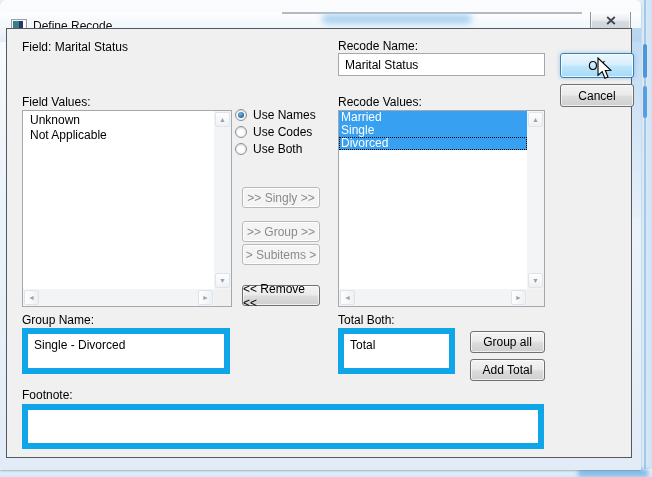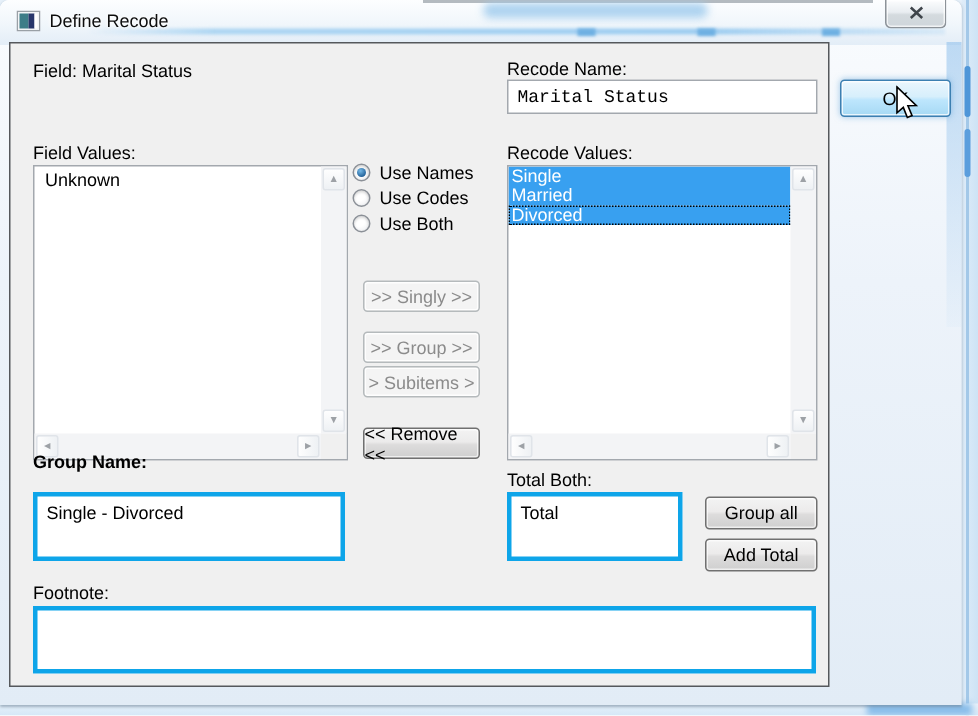--- a/index.html
+++ b/index.html
@@ -22,21 +22,21 @@
 
   
   .frame { position:absolute; left:0; top:0; width:641px; height:470px;
     border-radius:6px 6px 0 0;
     background:linear-gradient(180deg,#fafcfe 0%, #edf3fa 40%, #e2ecf6 100%);
     box-shadow:0 1px 2px rgba(70,95,120,.45);
   }
   .frame-right-glow { position:absolute; right:0; top:28px; width:10px; height:190px;
     background:linear-gradient(180deg, rgba(140,190,235,.55), rgba(190,220,245,.1)); }
 
-  .titlebar { position:absolute; left:0; top:0; width:100%; height:30px;
+  .titlebar { position:absolute; left:0; top:12px; width:100%; height:30px;
     border-radius:6px 6px 0 0; overflow:hidden;
     background:linear-gradient(180deg,#fdfeff 0%, #f0f6fb 55%, #e3edf7 100%); }
   .titlebar .bg-edge { position:absolute; left:282px; top:0; width:300px; height:2px; background:#8d979e; opacity:.65; }
   .smudge-text { position:absolute; left:322px; top:2px; width:150px; height:10px;
     background:#9fcbed; filter:blur(3px); border-radius:5px; opacity:.85; }
   .smudge-streak { position:absolute; left:58px; top:19px; width:572px; height:4px;
     background:linear-gradient(90deg, rgba(170,214,243,0), #aed6f2 15%, #9ecdf0 72%, rgba(158,205,240,.25));
     filter:blur(1px); }
   .smudge-dot { position:absolute; top:19px; width:12px; height:5px; background:#6fb0e2; filter:blur(1px); }
   .d1{left:385px}.d2{left:465px}.d3{left:548px}
@@ -45,30 +45,30 @@
   .title-text { position:absolute; left:33px; top:7px; font-size:12px; color:#0d0d0d;
     text-shadow:0 0 3px #fff, 0 0 3px #fff; white-space:nowrap; }
 
   .close-btn { position:absolute; left:590px; top:0; width:41px; height:19px;
     border:1px solid #8d9399; border-top:none; border-radius:0 0 4px 4px;
     background:linear-gradient(180deg,#fcfdfe 0%,#e9edf1 45%,#d4dade 55%,#cfd6db 100%);
     display:flex; align-items:center; justify-content:center;
     box-shadow:inset 0 0 0 1px rgba(255,255,255,.7); }
 
   
-  .client { position:absolute; left:6px; top:28px; width:547px; height:430px;
+  .client { position:absolute; left:6px; top:28px; width:626px; height:430px;
     border:1px solid #55585c; background:#f0f0f0; }
 
   .lbl { position:absolute; white-space:nowrap; color:#000; }
 
   .text-input { position:absolute; border:1px solid #a3a8ae; background:#fff;
-    font-family:Liberation Mono, monospace; font-size:12px; padding:0 0 0 6px;
+    font-family:Liberation Sans, sans-serif; font-size:12px; padding:0 0 0 6px;
     color:#000; outline:none; }
 
-  .white-box { position:absolute; border:3px solid #0ea5e9; background:#fff;
+  .white-box { position:absolute; border:6px solid #0ea5e9; background:#fff;
     font-size:12px; padding:4px 6px; overflow:hidden; }
 
   .listbox { position:absolute; border:1px solid #a3a8ae; background:#fff; }
   .items { position:absolute; left:0; top:0; right:17px; bottom:17px; overflow:hidden; padding-top:2px; }
   .li { white-space:nowrap; }
   .li.fv { height:15px; line-height:15px; padding-left:7px; }
   .li.rv { height:13px; line-height:13px; padding-left:2px; }
   .li.selected { background:var(--sel); color:#fff; }
   .li.focused { outline:1px dotted #000; outline-offset:-1px; }
 
@@ -152,25 +152,27 @@
     <div class="frame-right-glow"></div>
 
     <div class="client">
 
       <span class="lbl" style="left:15px; top:11px;">Field: Marital Status</span>
 
       <span class="lbl" style="left:331px; top:10px;">Recode Name:</span>
       <input class="text-input" style="left: 331px; top: 24px; width: 207px; height: 23px;" value="Marital Status">
 
       <div class="btn primary" style="left:553px; top:24px; width:74px; height:25px;">OK</div>
+      <div class="btn" style="left:553px; top:55px; width:74px; height:23px;">Cancel</div>
 
       <span class="lbl" style="left:15px; top:66px;">Field Values:</span>
       <div class="listbox" style="left:15px; top:81px; width:210px; height:197px;">
         <div class="items" id="fv-items">
             <div class="li fv">Unknown</div>
+            <div class="li fv">Not Applicable</div>
           </div>
         <div class="vscroll">
           <span class="sb-btn">▲</span>
           <span class="sb-btn">▼</span>
         </div>
         <div class="hscroll">
           <span class="sb-btn">◄</span>
           <span class="sb-btn">►</span>
         </div>
         <div class="sb-corner"></div>
@@ -194,36 +196,36 @@
       <div id="transfer-buttons" style="position:absolute; left:235px; top:0; width:78px;">
           <div class="btn transfer disabled" aria-disabled="true" style="top: 158px;">&gt;&gt; Singly &gt;&gt;</div>
           <div class="btn transfer disabled" aria-disabled="true" style="top: 192px;">&gt;&gt; Group &gt;&gt;</div>
           <div class="btn transfer disabled" aria-disabled="true" style="top: 215px;">&gt; Subitems &gt;</div>
           <div class="btn transfer" style="top: 256px;">&lt;&lt; Remove &lt;&lt;</div>
         </div>
 
       <span class="lbl" style="left:331px; top:66px;">Recode Values:</span>
       <div class="listbox" style="left:331px; top:81px; width:207px; height:197px;">
         <div class="items" style="padding-top:0;" id="rv-items">
+            <div class="li rv selected">Married</div>
             <div class="li rv selected">Single</div>
-            <div class="li rv selected">Married</div>
             <div class="li rv selected focused">Divorced</div>
           </div>
         <div class="vscroll">
           <span class="sb-btn">▲</span>
           <span class="sb-btn">▼</span>
         </div>
         <div class="hscroll">
           <span class="sb-btn">◄</span>
           <span class="sb-btn">►</span>
         </div>
         <div class="sb-corner"></div>
       </div>
 
-      <span class="lbl" style="left:15px; top:272px;font-weight:bold;">Group Name:</span>
+      <span class="lbl" style="left:15px; top:284px;">Group Name:</span>
       <div class="white-box" style="left:15px; top:299px; width:208px; height:46px;">
         <span>Single - Divorced</span>
       </div>
 
       <span class="lbl" style="left:331px; top:284px;">Total Both:</span>
       <div class="white-box" style="left:331px; top:299px; width:117px; height:46px;">
         <span>Total</span>
       </div>
 
       <div class="btn" style="left:463px; top:302px; width:75px; height:22px;">Group all</div>

